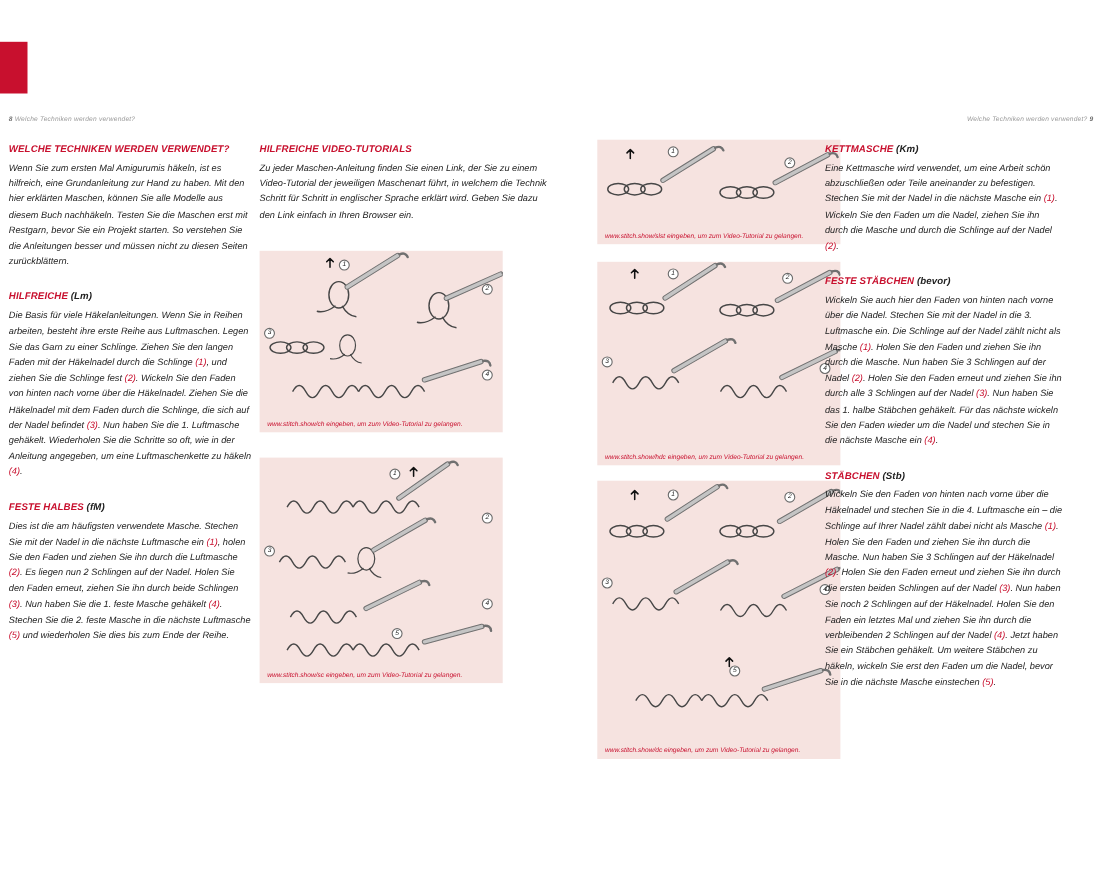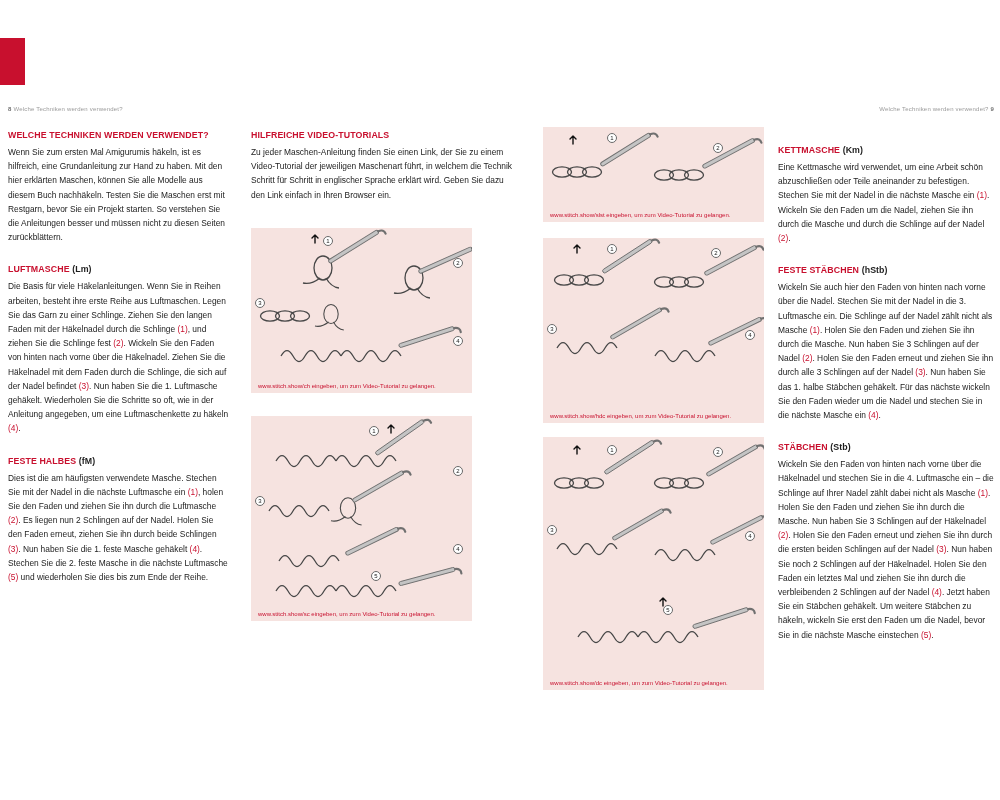--- a/index.html
+++ b/index.html
@@ -3,34 +3,34 @@
 <meta charset="utf-8">
 <style>
   * { margin:0; padding:0; box-sizing:border-box; }
   html,body { width:1000px; height:800px; }
   body {
     font-family:"Liberation Sans", sans-serif;
     background:var(--page_bg,#ffffff);
     color:#1e1e1e;
     overflow:hidden;
   }
-  .canvas { position:relative; width:1000px; height:800px; background:var(--page_bg,#ffffff); overflow:hidden; }
+  .canvas { position:relative; width:1000px; height:800px; background:var(--page_bg,#ffffff); overflow:hidden;font-style:italic; }
 
   .bookmark { position:absolute; left:0; top:38px; width:25px; height:47px; background:var(--accent,#c8102e); }
 
   .running-head { position:absolute; top:106px; font-size:6px; color:#9a9a9a; letter-spacing:.2px; }
   .running-head.left { left:8px; }
   .running-head.right { right:6px; text-align:right; }
   .running-head .pagenum { color:#6f6f6f; font-weight:bold; }
 
   .col { position:absolute; top:130px; }
   #col-l1 { left:8px;  width:221px; }
-  #col-l2 { left:251px; width:262px; }
+  #col-l2 { left:236px; width:262px; }
   #col-r1 { left:543px; width:221px; top:127px; }
-  #col-r2 { left:778px; width:217px;margin-top:15px; }
+  #col-r2 { left:750px; width:217px; }
 
   section { margin-bottom:20px; }
   .hd { font-size:8.8px; font-weight:bold; letter-spacing:.1px; margin-bottom:4px; line-height:11px; }
   .hd-main { color:var(--accent,#c8102e); }
   .hd-abbr { color:#1e1e1e; }
   .body { font-size:8.4px; line-height:14.2px; color:#222; }
   .body .num { color:var(--accent,#c8102e); }
 
   .figure { position:relative; width:221px; background:var(--figure_bg,#f6e3e0); }
   .figure svg { display:block; }
@@ -89,21 +89,21 @@
   <div class="col" id="col-l1">
     <section>
       <h2 class="hd">
         <span class="hd-main">WELCHE TECHNIKEN WERDEN VERWENDET?</span>
       </h2>
       <p class="body"><span>Wenn Sie zum ersten Mal Amigurumis häkeln, ist es hilfreich, eine Grundanleitung zur Hand zu haben. Mit den hier erklärten Maschen, können Sie alle Modelle aus diesem Buch nachhäkeln. Testen Sie die Maschen erst mit Restgarn, bevor Sie ein Projekt starten. So verstehen Sie die Anleitungen besser und müssen nicht zu diesen Seiten zurückblättern.</span></p>
     </section>
 
     <section>
       <h2 class="hd">
-        <span class="hd-main">LUFTMASCHE</span>
+        <span class="hd-main">HILFREICHE</span>
         <span class="hd-abbr">(Lm)</span>
       </h2>
       <p class="body"><span>Die Basis für viele Häkelanleitungen. Wenn Sie in Reihen arbeiten, besteht ihre erste Reihe aus Luftmaschen. Legen Sie das Garn zu einer Schlinge. Ziehen Sie den langen Faden mit der Häkelnadel durch die Schlinge </span><span class="num">(1)</span><span>, und ziehen Sie die Schlinge fest </span><span class="num">(2)</span><span>. Wickeln Sie den Faden von hinten nach vorne über die Häkelnadel. Ziehen Sie die Häkelnadel mit dem Faden durch die Schlinge, die sich auf der Nadel befindet </span><span class="num">(3)</span><span>. Nun haben Sie die 1. Luftmasche gehäkelt. Wiederholen Sie die Schritte so oft, wie in der Anleitung angegeben, um eine Luftmaschenkette zu häkeln </span><span class="num">(4)</span><span>.</span></p>
     </section>
 
     <section>
       <h2 class="hd">
         <span class="hd-main">FESTE HALBES</span>
         <span class="hd-abbr">(fM)</span>
       </h2>
@@ -226,21 +226,21 @@
       <h2 class="hd">
         <span class="hd-main">KETTMASCHE</span>
         <span class="hd-abbr">(Km)</span>
       </h2>
       <p class="body"><span>Eine Kettmasche wird verwendet, um eine Arbeit schön abzuschließen oder Teile aneinander zu befestigen. Stechen Sie mit der Nadel in die nächste Masche ein </span><span class="num">(1)</span><span>. Wickeln Sie den Faden um die Nadel, ziehen Sie ihn durch die Masche und durch die Schlinge auf der Nadel </span><span class="num">(2)</span><span>.</span></p>
     </section>
 
     <section>
       <h2 class="hd">
         <span class="hd-main">FESTE STÄBCHEN</span>
-        <span class="hd-abbr">(hStb)</span>
+        <span class="hd-abbr">(bevor)</span>
       </h2>
       <p class="body"><span>Wickeln Sie auch hier den Faden von hinten nach vorne über die Nadel. Stechen Sie mit der Nadel in die 3. Luftmasche ein. Die Schlinge auf der Nadel zählt nicht als Masche </span><span class="num">(1)</span><span>. Holen Sie den Faden und ziehen Sie ihn durch die Masche. Nun haben Sie 3 Schlingen auf der Nadel </span><span class="num">(2)</span><span>. Holen Sie den Faden erneut und ziehen Sie ihn durch alle 3 Schlingen auf der Nadel </span><span class="num">(3)</span><span>. Nun haben Sie das 1. halbe Stäbchen gehäkelt. Für das nächste wickeln Sie den Faden wieder um die Nadel und stechen Sie in die nächste Masche ein </span><span class="num">(4)</span><span>.</span></p>
     </section>
 
     <section>
       <h2 class="hd">
         <span class="hd-main">STÄBCHEN</span>
         <span class="hd-abbr">(Stb)</span>
       </h2>
       <p class="body"><span>Wickeln Sie den Faden von hinten nach vorne über die Häkelnadel und stechen Sie in die 4. Luftmasche ein – die Schlinge auf Ihrer Nadel zählt dabei nicht als Masche </span><span class="num">(1)</span><span>. Holen Sie den Faden und ziehen Sie ihn durch die Masche. Nun haben Sie 3 Schlingen auf der Häkelnadel </span><span class="num">(2)</span><span>. Holen Sie den Faden erneut und ziehen Sie ihn durch die ersten beiden Schlingen auf der Nadel </span><span class="num">(3)</span><span>. Nun haben Sie noch 2 Schlingen auf der Häkelnadel. Holen Sie den Faden ein letztes Mal und ziehen Sie ihn durch die verbleibenden 2 Schlingen auf der Nadel </span><span class="num">(4)</span><span>. Jetzt haben Sie ein Stäbchen gehäkelt. Um weitere Stäbchen zu häkeln, wickeln Sie erst den Faden um die Nadel, bevor Sie in die nächste Masche einstechen </span><span class="num">(5)</span><span>.</span></p>

